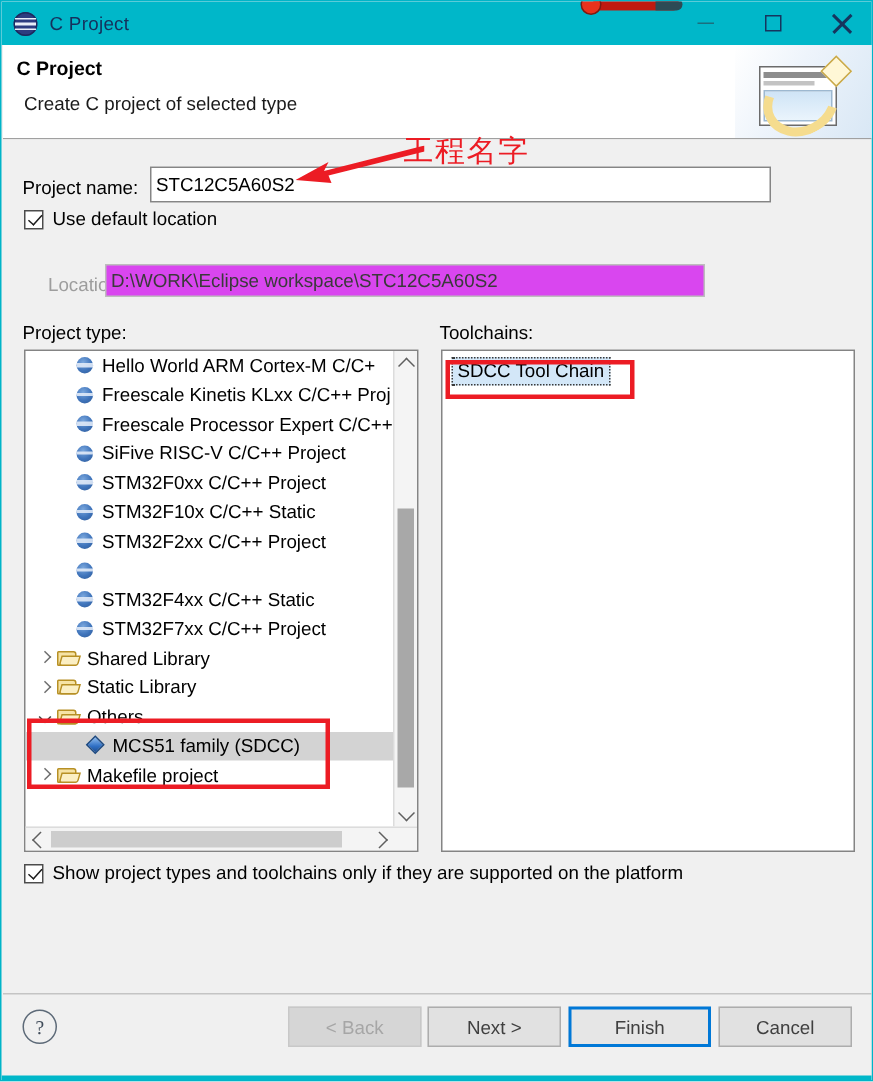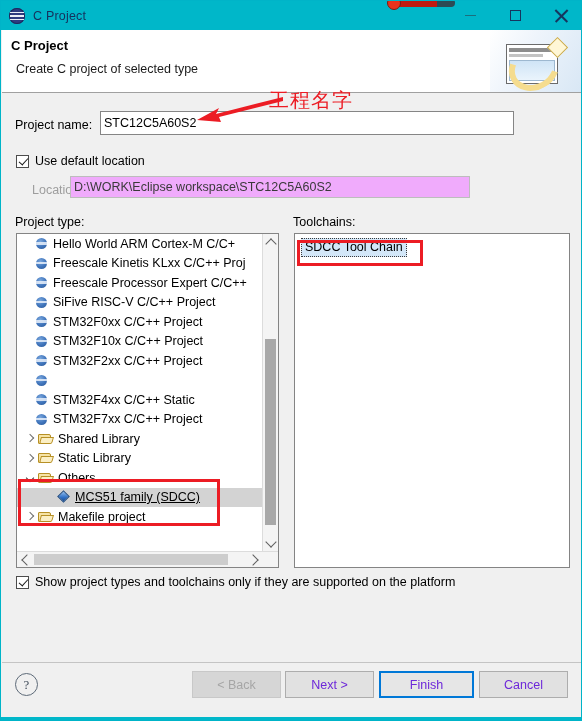--- a/index.html
+++ b/index.html
@@ -245,21 +245,21 @@
     box-sizing: border-box;
     font-family: "Liberation Sans", sans-serif;
     font-size: 12.5px;
     color: #000;
     padding: 0 3px;
     display: flex;
     align-items: center;
     outline: none;
   }
   .textfield.readonly {
-    background: #f0abfc;
+    background: #d946ef;
     border-color: #bdbdbd;
     color: #3a3a3a;
   }
 
   .checkbox-row {
     position: absolute;
     display: flex;
     align-items: center;
     white-space: nowrap;
   }
@@ -283,21 +283,21 @@
   }
   .cb-label { font-size: 12.5px; color: #000; }
 
   .btn {
     position: absolute;
     background: #e1e1e1;
     border: 1px solid #adadad;
     box-sizing: border-box;
     font-family: "Liberation Sans", sans-serif;
     font-size: 12.5px;
-    color: #6d28d9;
+    color: #404040;
     display: flex;
     align-items: center;
     justify-content: center;
     white-space: nowrap;
   }
   .btn.disabled {
     color: #a6a6a6;
     background: #d6d6d6;
     border-color: #c8c8c8;
   }
@@ -324,21 +324,20 @@
     display: flex;
     align-items: center;
     white-space: nowrap;
     font-size: 12.5px;
     color: #000;
     padding-left: 7px;
     box-sizing: border-box;
   }
   .list-row.selected {
     background: #d3d3d3;
-    text-decoration: underline;
   }
   .twisty {
     width: 13px; height: 13px;
     flex: 0 0 auto;
     position: relative;
     margin-right: 1px;
   }
   .twisty.collapsed:before {
     content: "";
     position: absolute;
@@ -409,21 +408,21 @@
   .ico-diamond:before {
     content: "";
     position: absolute;
     left: 1.5px; top: 1.5px;
     width: 9px; height: 9px;
     background: linear-gradient(135deg, #8fbdf0 0%, #2f6fc4 60%, #1d4d91 100%);
     border: 1px solid #1b4880;
     transform: rotate(45deg);
     box-sizing: border-box;
   }
-  .indent-1 { padding-left: 19px; }
+  .indent-1 { padding-left: 34px; }
   .indent-2 { padding-left: 40px; }
 
   
   .vscroll {
     position: absolute;
     right: 0; top: 0;
     width: 16px; bottom: 16px;
     background: #f4f4f4;
     border-left: 1px solid #dcdcdc;
     box-sizing: border-box;
@@ -560,21 +559,21 @@
   <div class="annot-text">工程名字</div>
   <svg class="annot-arrow" viewBox="0 0 86 26">
     <polygon points="0,23 22,11 19,17 86,0 86,4 22,20 24,25" fill="#ec1c24"></polygon>
   </svg>
 
   <div class="body-area">
 
     <div class="label" style="left:13px; top:25px;">Project name:</div>
     <input class="textfield" style="left: 98px; top: 18px; width: 414px; height: 24px;" value="STC12C5A60S2">
 
-    <div class="checkbox-row" style="left:14px; top:61px;">
+    <div class="checkbox-row" style="left:14px; top:46px;">
       <div class="cbox checked"></div>
       <span class="cb-label">Use default location</span>
     </div>
 
     <div class="label dim" style="left:13px; top:90px;">Location:</div>
     <div class="textfield readonly" style="left:68px; top:83px; width:400px; height:22px;">D:\WORK\Eclipse workspace\STC12C5A60S2</div>
 
     <div class="label" style="left:13px; top:122px;">Project type:</div>
 
     <div class="label" style="left:291px; top:122px;">Toolchains:</div>
@@ -596,21 +595,21 @@
           <div class="list-row indent-1">
             <span class="ico-disc"></span>
             <span>SiFive RISC-V C/C++ Project</span>
           </div>
           <div class="list-row indent-1">
             <span class="ico-disc"></span>
             <span>STM32F0xx C/C++ Project</span>
           </div>
           <div class="list-row indent-1">
             <span class="ico-disc"></span>
-            <span>STM32F10x C/C++ Project</span>
+            <span>STM32F10x C/C++ Static</span>
           </div>
           <div class="list-row indent-1">
             <span class="ico-disc"></span>
             <span>STM32F2xx C/C++ Project</span>
           </div>
           <div class="list-row indent-1">
             <span class="ico-disc"></span>
           </div>
           <div class="list-row indent-1">
             <span class="ico-disc"></span>

